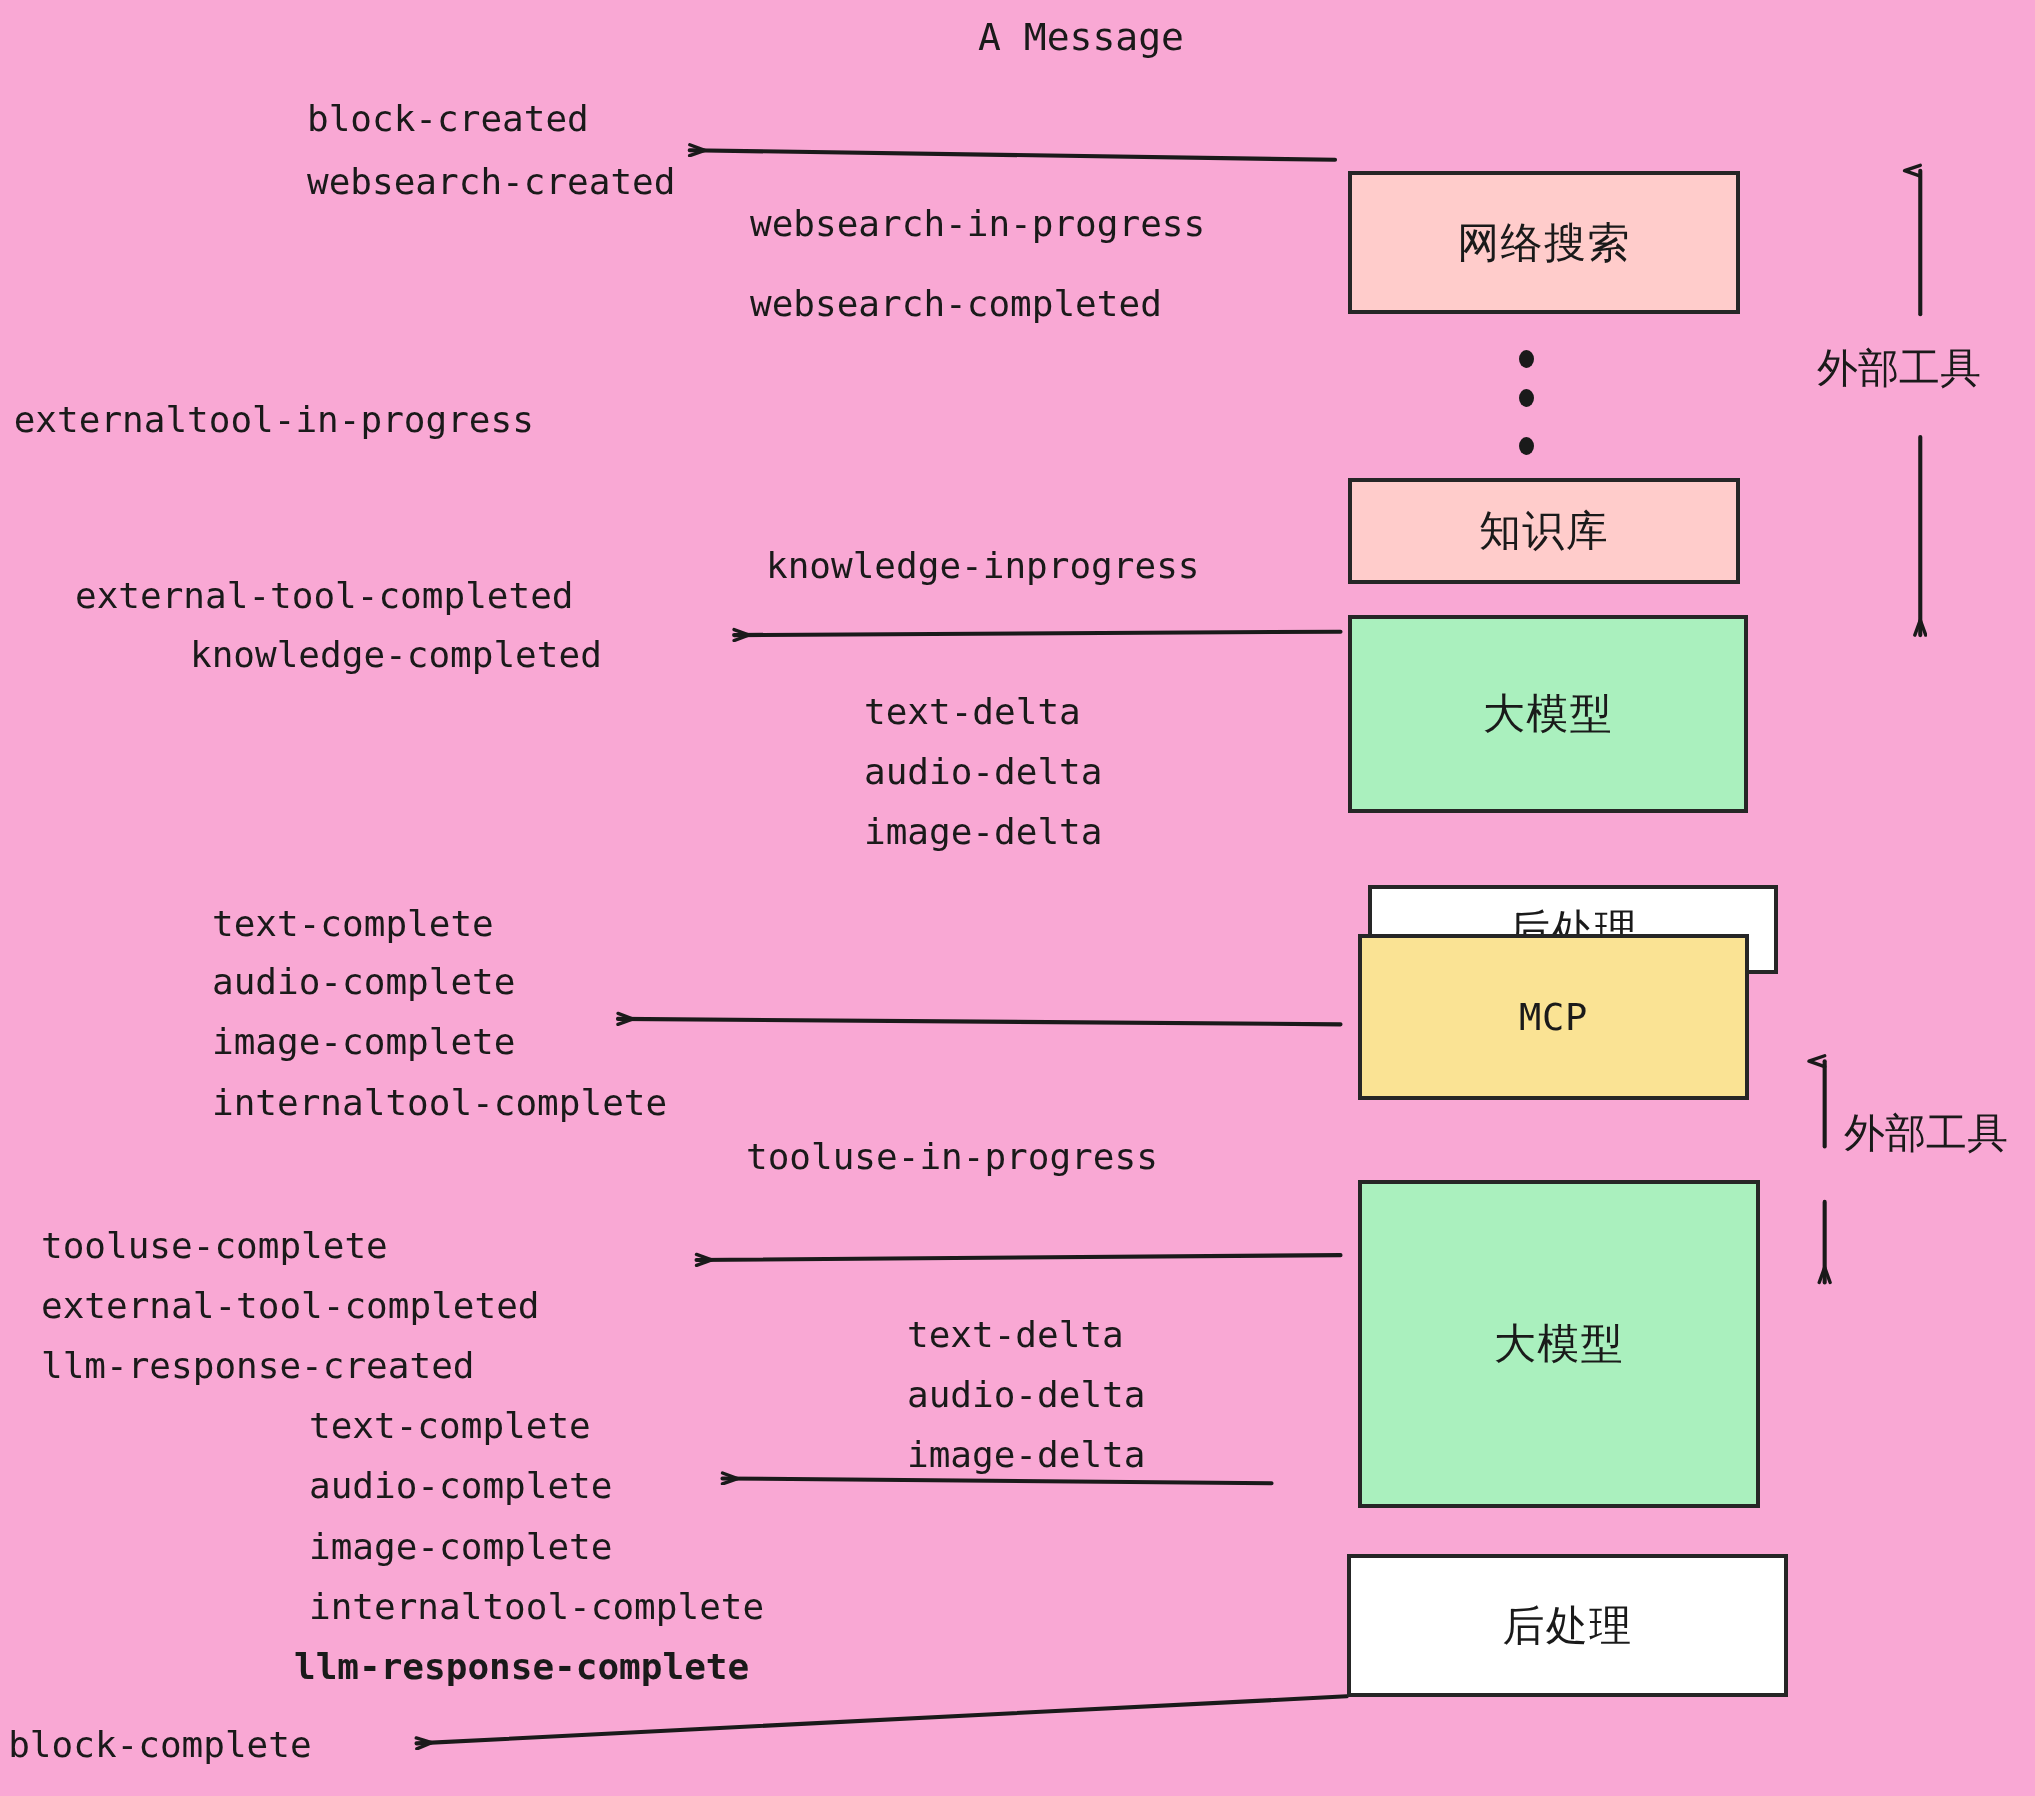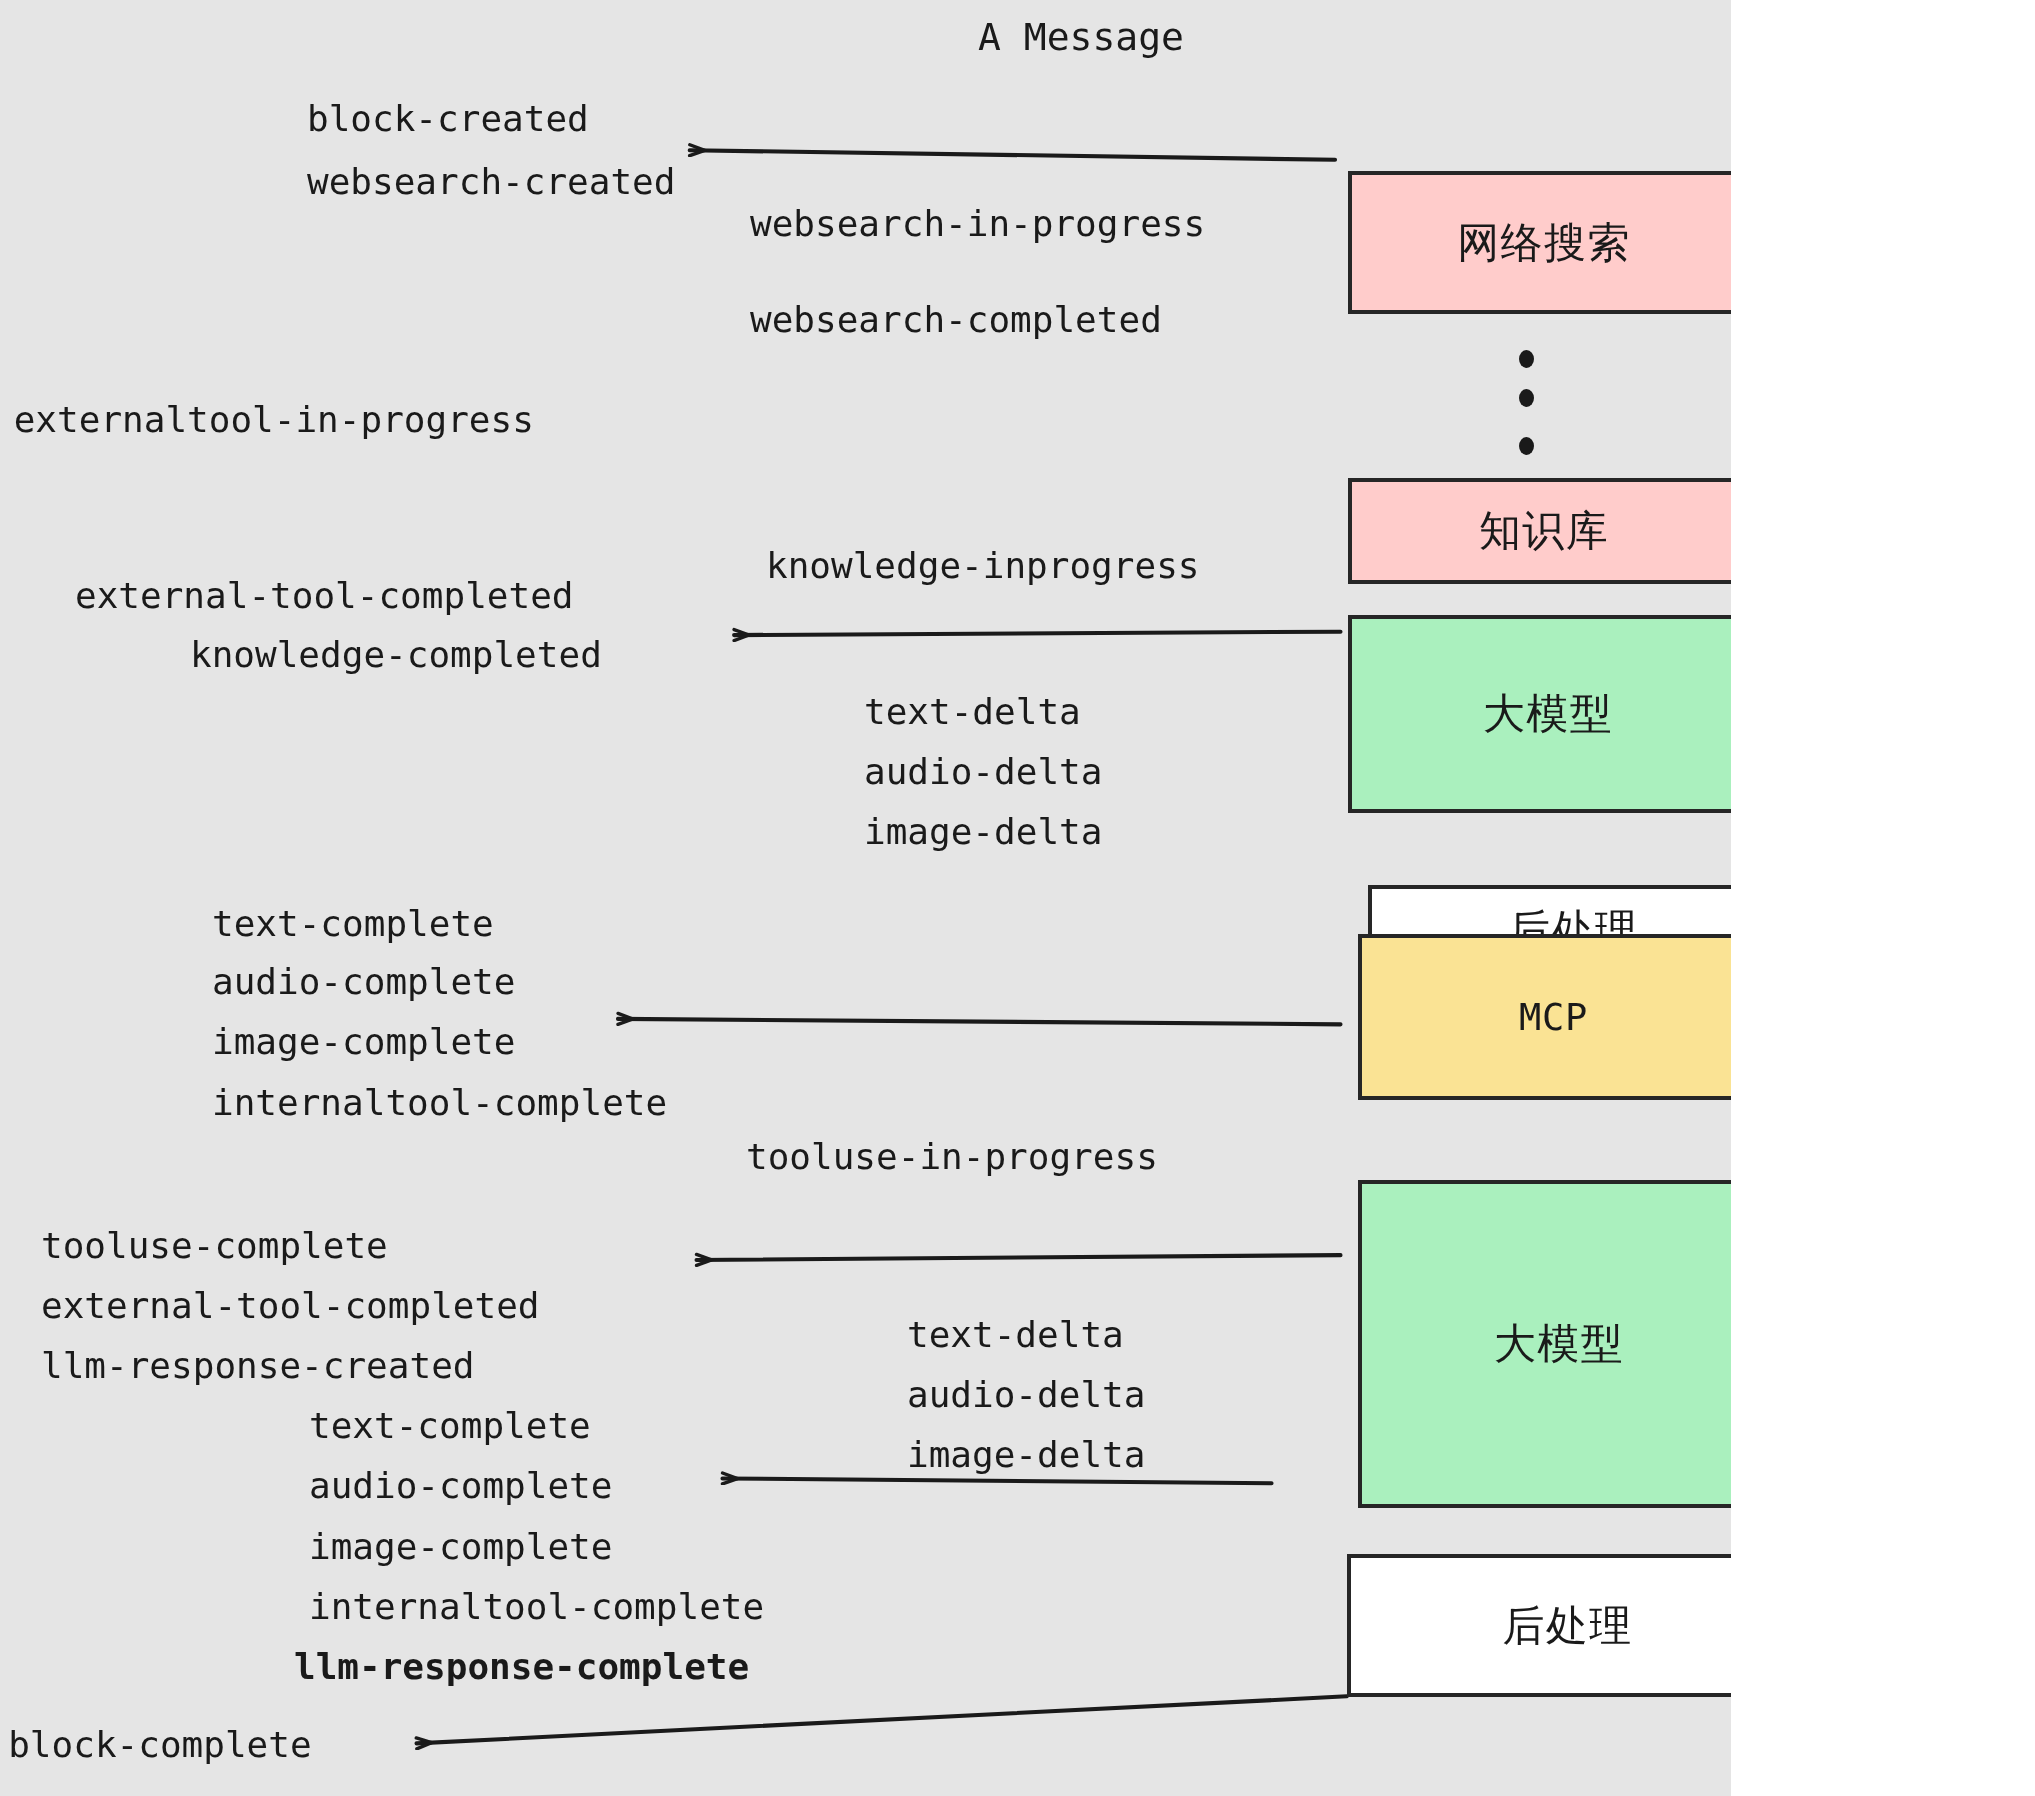--- a/index.html
+++ b/index.html
@@ -1,19 +1,19 @@
 <!DOCTYPE html>
 <html style="font-size:11px"><head>
 <meta charset="utf-8">
 <style>
   html,body{margin:0;padding:0;background:#ffffff;}
   #stage{
     position:relative;
-    width:1731px;height:1796px;
-    background:#e5e5e5;
+    width:2035px;height:1796px;
+    background:#f9a8d4;
     font-family:"DejaVu Sans Mono", monospace;
     overflow:hidden;
   }
   .evt{
     position:absolute;
     font-family:"DejaVu Sans Mono", monospace;
     font-size:36px;
     letter-spacing:0px;
     color:#1a1a1a;
     white-space:nowrap;
@@ -151,21 +151,21 @@
 
   <div class="sidelabel" style="left:1817px;top:341px;">外部工具</div>
   <div class="sidelabel" style="left:1844px;top:1106px;">外部工具</div>
 
   <div class="evt" style="left:307px;top:101px;">block-created</div>
 
   <div class="evt" style="left:307px;top:164px;">websearch-created</div>
 
   <div class="evt" style="left:750px;top:206px;">websearch-in-progress</div>
 
-  <div class="evt" style="left:750px;top:302px;">websearch-completed</div>
+  <div class="evt" style="left:750px;top:286px;">websearch-completed</div>
 
   <div class="evt" style="left:13.7px;top:402px;">externaltool-in-progress</div>
 
   <div class="evt" style="left:766px;top:548px;">knowledge-inprogress</div>
 
   <div class="evt" style="left:75px;top:578px;">external-tool-completed</div>
 
   <div class="evt" style="left:190px;top:637px;">knowledge-completed</div>
 
   <div class="evt" style="left:864px;top:694px;">text-delta</div>

